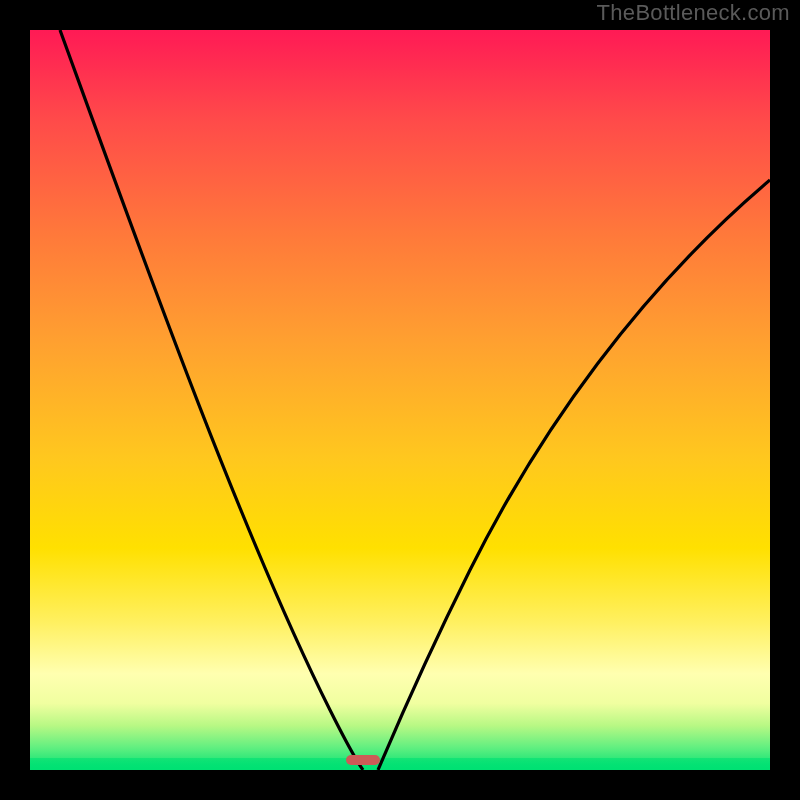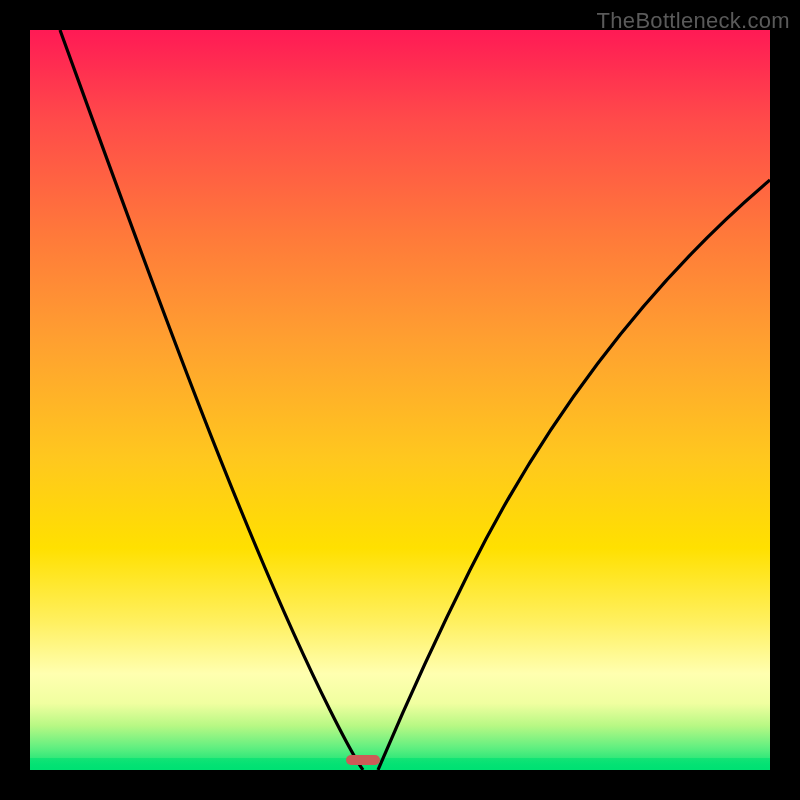--- a/index.html
+++ b/index.html
@@ -31,21 +31,21 @@
   }
   .band-green-base {
     position: absolute;
     left: 0; right: 0;
     bottom: 0;
     height: 12px;
     background: linear-gradient(to bottom, rgba(0,225,115,0.6), #00e173);
   }
   .watermark {
     position: absolute;
-    top: 8px;
+    top: 0;
     right: 10px;
     color: #5a5a5a;
     font-size: 22px;
     font-weight: 500;
     letter-spacing: 0.3px;
   }
   .curve {
     position: absolute;
     left: 0; top: 0; width: 100%; height: 100%;
   }

